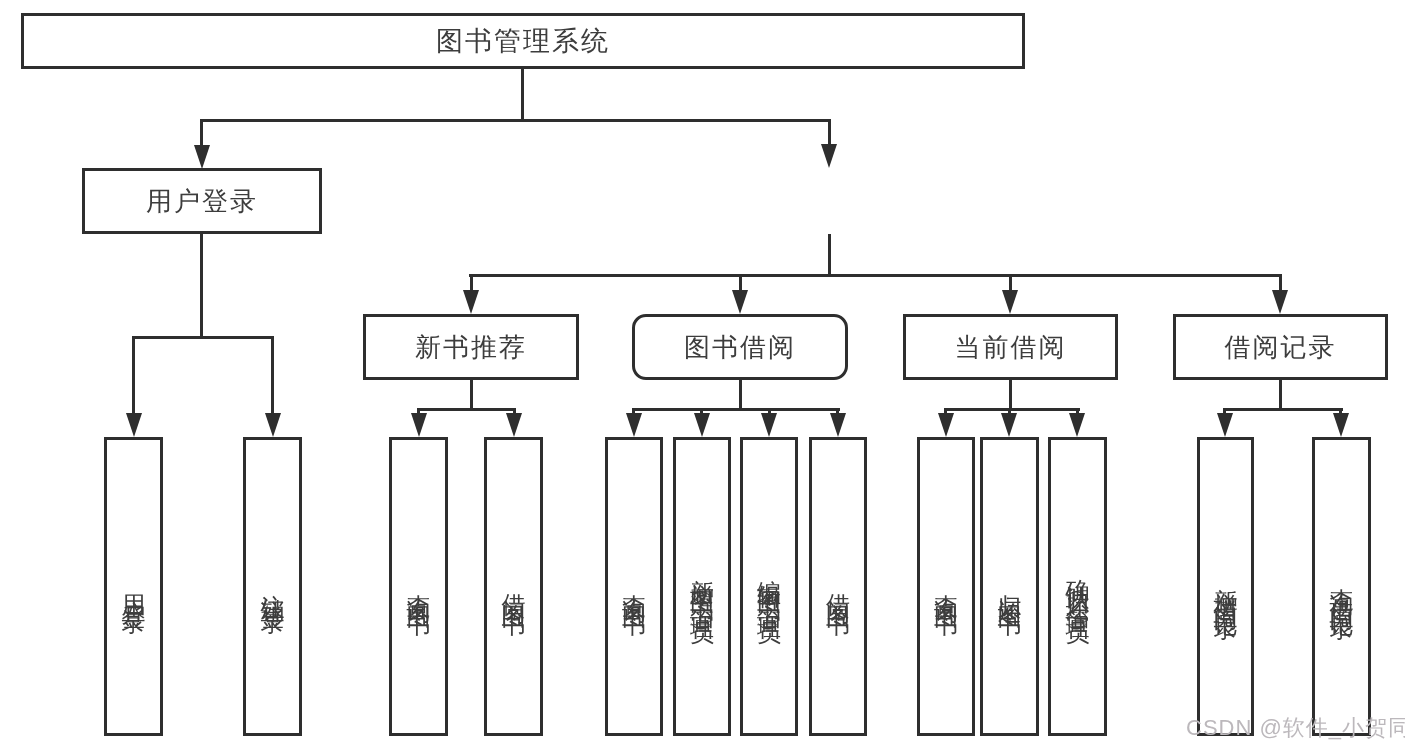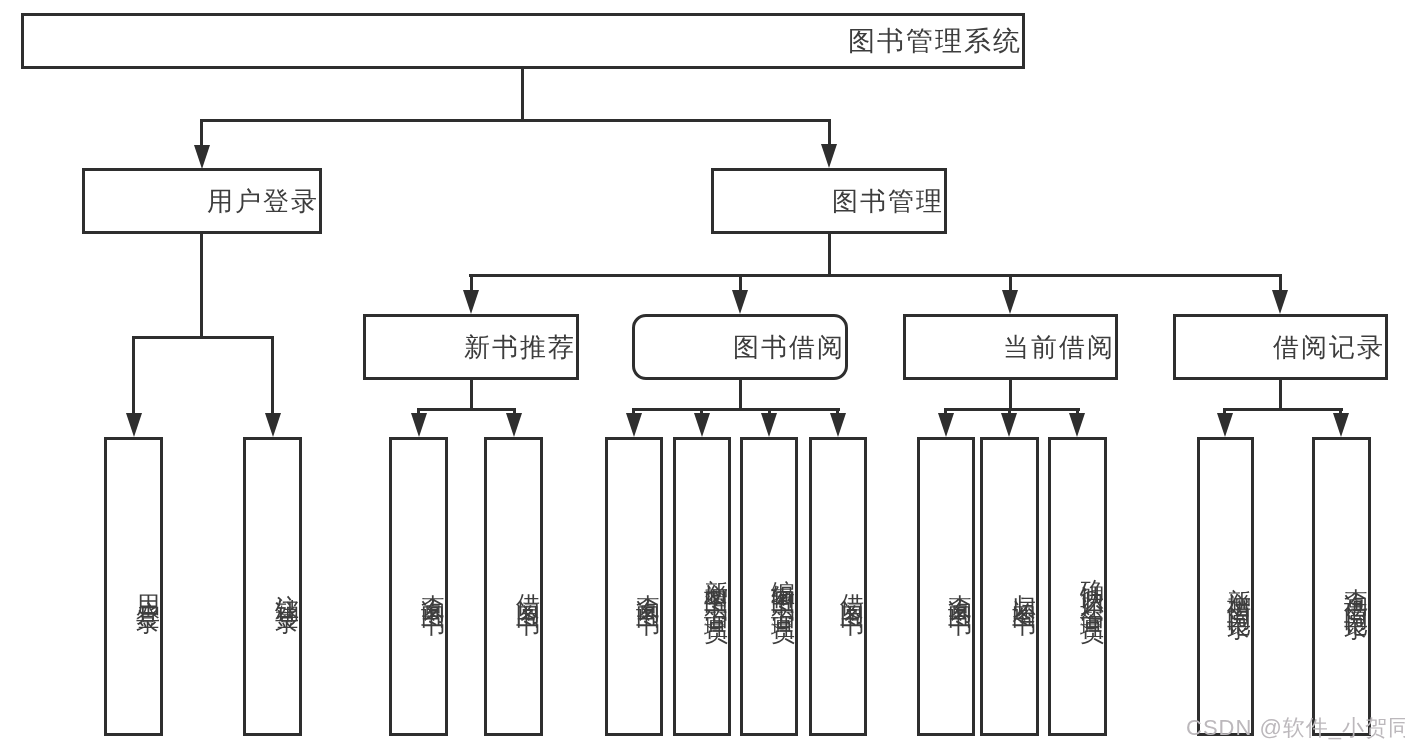--- a/index.html
+++ b/index.html
@@ -11,21 +11,21 @@
     font-family: "Liberation Sans", "DejaVu Sans", sans-serif;
     overflow: hidden;
   }
   .node {
     position: absolute;
     box-sizing: border-box;
     border: 3px solid #2e2e2e;
     background: #ffffff;
     display: flex;
     align-items: center;
-    justify-content: flex-end;
+    justify-content: center;
     color: #3d3d3d;
   }
   .h-node { font-size: 26px; letter-spacing: 2px; white-space: nowrap; }
   .root-node { font-size: 27px; }
   .v-node span {
     writing-mode: vertical-rl;
     text-orientation: mixed;
     font-size: 24px;
     letter-spacing: 6px;
     line-height: 1;
@@ -53,23 +53,20 @@
 <body>
 
 <div class="canvas">
 
   <div class="node h-node root-node" style="left:21px; top:13px; width:1004px; height:56px;">
     <span>图书管理系统</span>
   </div>
 
   <div class="node h-node" style="left:82px; top:168px; width:240px; height:66px;">
     <span>用户登录</span>
-  </div>
-  <div class="node h-node" style="left:711px; top:168px; width:236px; height:66px;">
-    <span>图书管理</span>
   </div>
 
   <div class="node h-node" style="left:363px; top:314px; width:216px; height:66px;">
     <span>新书推荐</span>
   </div>
   <div class="node h-node" style="left:632px; top:314px; width:216px; height:66px;border-radius:14px;">
     <span>图书借阅</span>
   </div>
   <div class="node h-node" style="left:903px; top:314px; width:215px; height:66px;">
     <span>当前借阅</span>

